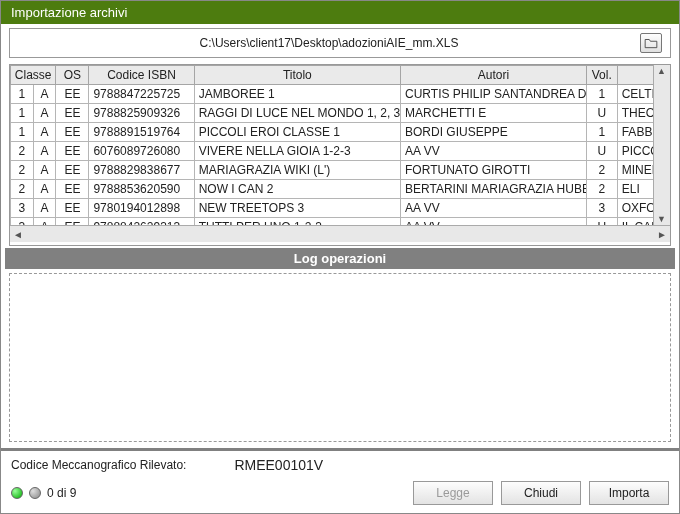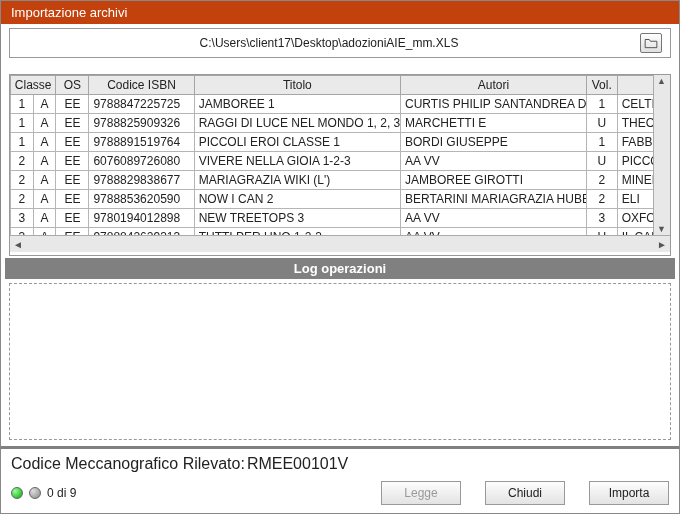--- a/index.html
+++ b/index.html
@@ -15,21 +15,21 @@
   .window {
     width: 680px;
     height: 514px;
     background: #ffffff;
     display: flex;
     flex-direction: column;
     border: 1px solid #888;
     box-sizing: border-box;
   }
   .titlebar {
-    background: #c2410c;
+    background: #4d7c0f;
     color: #ffffff;
     padding: 4px 10px;
     font-size: 13px;
   }
   .header-box {
     margin: 6px 8px 4px 8px;
     border: 1px solid #999;
     background: #ffffff;
     height: 40px;
     display: flex;
@@ -96,21 +96,21 @@
     border: 1px solid #777;
     border-radius: 2px;
     display: flex;
     align-items: center;
     justify-content: center;
     background: linear-gradient(#fefefe,#e0e0e0);
     cursor: pointer;
   }
   .open-icon svg { width: 14px; height: 12px; }
   .grid-wrap {
-    margin: 12px 8px 0 8px;
+    margin: 2px 8px 0 8px;
     border: 1px solid #999;
     background: #ffffff;
     height: 180px;
     overflow: hidden;
     position: relative;
   }
   .grid-inner {
     overflow: auto;
     height: 160px;
   }
@@ -167,27 +167,28 @@
     padding: 6px 10px 8px 10px;
     background: #ffffff;
   }
   .footer-row1 {
     display: flex;
     align-items: center;
     margin-bottom: 8px;
   }
   .footer-row1 .label {
     color: #222;
-    font-size: 16px;
-    margin-right: 2px;
+    font-size: 12px;
+    margin-right: 16px;
     text-align: right;
   }
   .footer-row1 .value {
     color: #222;
-    font-size: 16px;
+    font-size: 14px;
+    margin-left: 32px;
   }
   .footer-row2 {
     display: flex;
     align-items: center;
   }
   .led {
     width: 10px;
     height: 10px;
     border-radius: 50%;
     margin-right: 6px;
@@ -195,21 +196,21 @@
   }
   .led.green { background: radial-gradient(circle at 30% 30%, #9f9, #0a0); }
   .led.grey { background: radial-gradient(circle at 30% 30%, #ddd, #888); }
   .progress-text {
     color: #222;
     font-size: 12px;
   }
   .buttons {
     margin-left: auto;
     display: flex;
-    gap: 24px;
+    gap: 8px;
   }
   button.win {
     min-width: 80px;
     height: 24px;
     font-size: 12px;
     background: linear-gradient(#fdfdfd,#e3e3e3);
     border: 1px solid #999;
     color: #222;
     cursor: pointer;
   }
@@ -333,21 +334,21 @@
               <td>AA VV</td>
               <td style="text-align: center;">U</td>
               <td>PICCOLI</td>
             </tr>
             <tr>
               <td style="text-align: center;">2</td>
               <td style="text-align: center;">A</td>
               <td style="text-align: center;">EE</td>
               <td>9788829838677</td>
               <td>MARIAGRAZIA WIKI (L')</td>
-              <td>JAMBOREE GIROTTI</td>
+              <td>FORTUNATO GIROTTI</td>
               <td style="text-align: center;">2</td>
               <td>MINERVA</td>
             </tr>
             <tr>
               <td style="text-align: center;">2</td>
               <td style="text-align: center;">A</td>
               <td style="text-align: center;">EE</td>
               <td>9788853620590</td>
               <td>NOW I CAN 2</td>
               <td>BERTARINI MARIAGRAZIA HUBER MAI</td>

